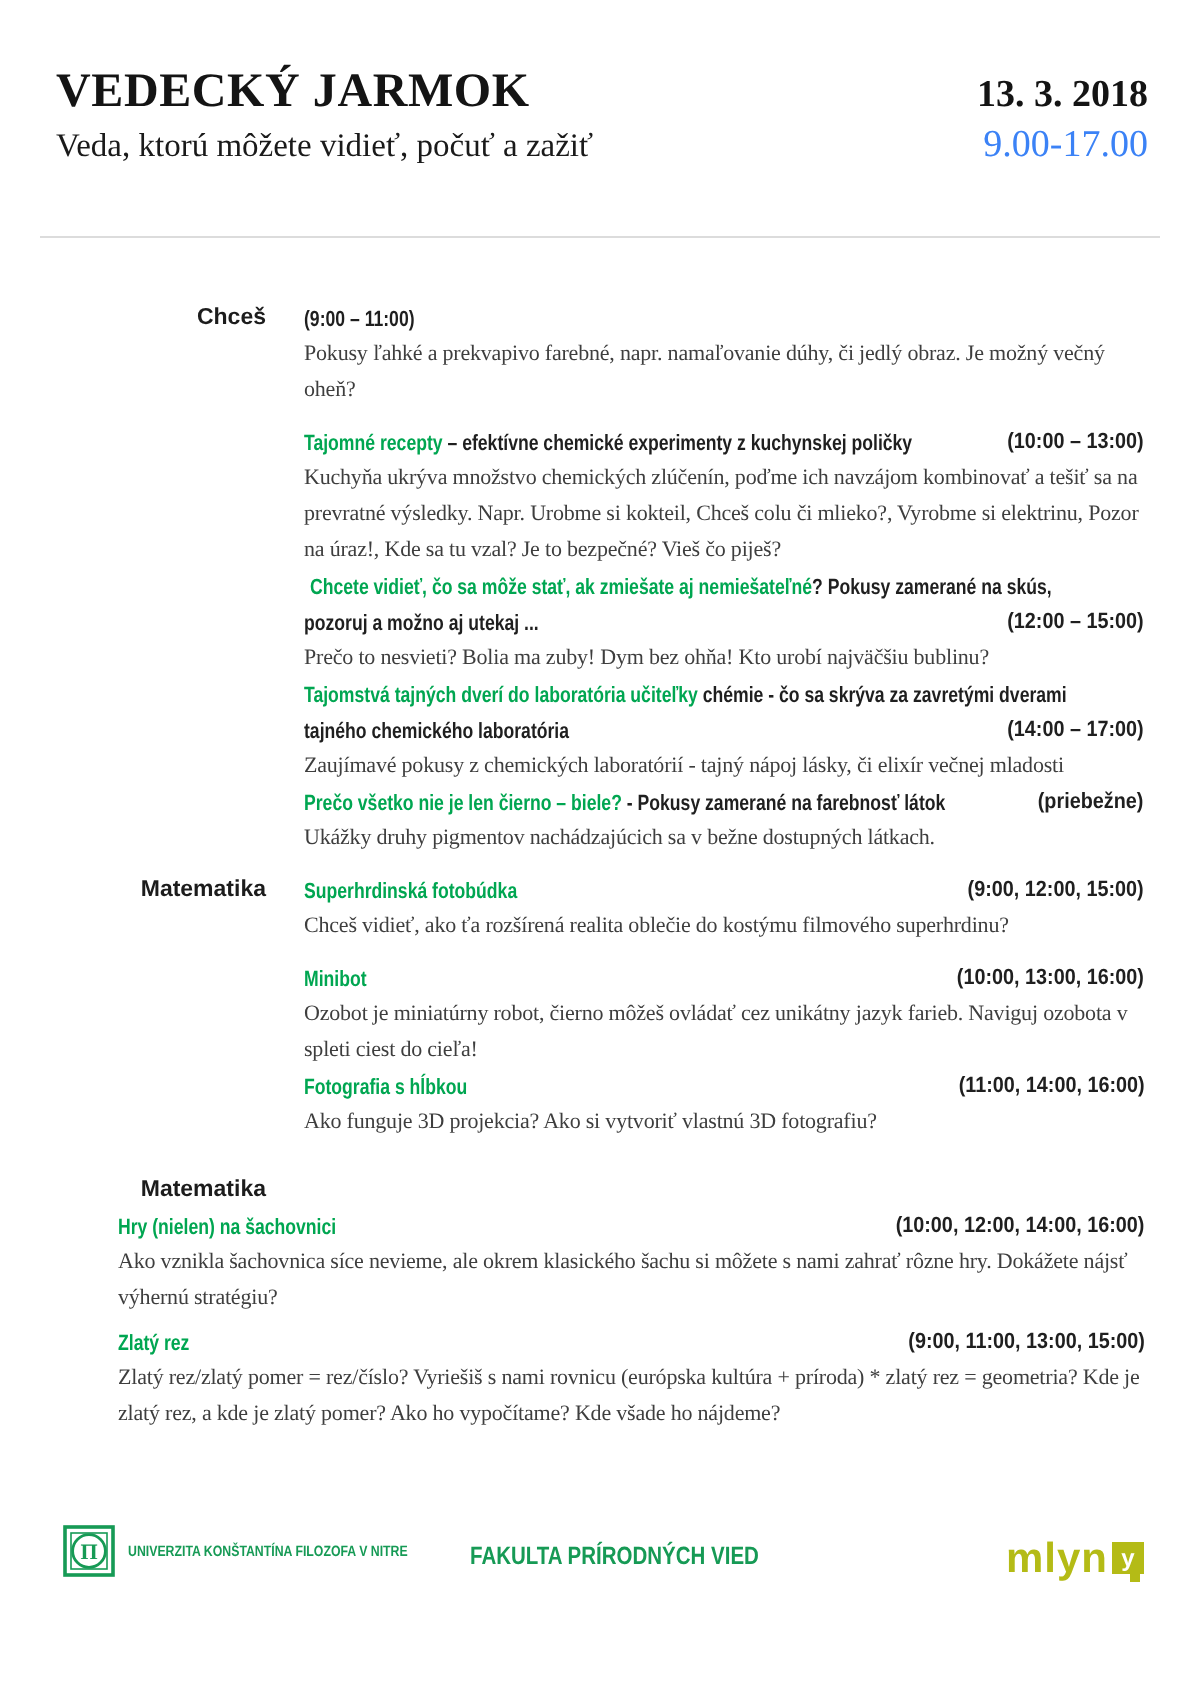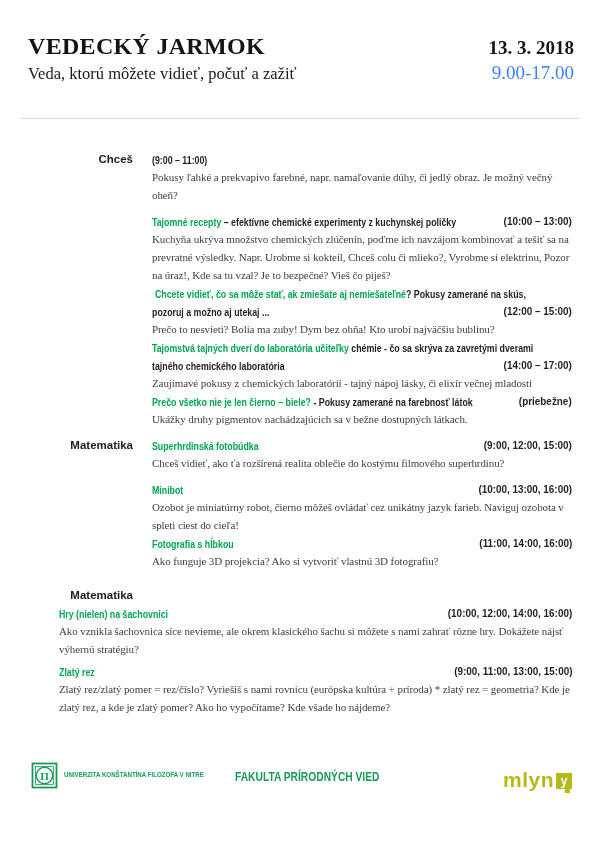--- a/index.html
+++ b/index.html
@@ -41,21 +41,21 @@
   .desc.nowrap{white-space:nowrap;}
 
   
   .footer-left{position:absolute;left:31px;top:762px;display:flex;align-items:center;}
   .ukf-emblem{flex:none;margin-right:6px;}
   .ukf-text{display:flex;flex-direction:row;justify-content:center;}
   .ukf-line1{font-size:7.5px;font-weight:700;color:#169a55;white-space:nowrap;
              transform:scaleX(.82);transform-origin:0 50%;line-height:10px;}
   .ukf-line2{font-size:12.5px;font-weight:700;color:#169a55;white-space:nowrap;
              transform:scaleX(.82);transform-origin:0 50%;line-height:15px;}
-  .mlyny{position:absolute;right:28px;top:769px;display:flex;align-items:center;}
+  .mlyny{position:absolute;right:28px;top:769px;display:flex;align-items:flex-start;}
   .mlyny-text{font-size:21px;font-weight:700;color:#b4bb16;letter-spacing:.5px;line-height:21px;}
   .mlyny-square{position:relative;width:16px;height:16px;background:#b4bb16;color:#ffffff;
                 font-weight:700;font-size:12px;display:flex;align-items:center;justify-content:center;
                 margin-left:2px;margin-top:2px;line-height:16px;}
   .mlyny-square::after{content:"";position:absolute;right:2px;bottom:-4px;width:5px;height:4px;
                        background:#b4bb16;}
 </style>
 </head>
 <body>
 

